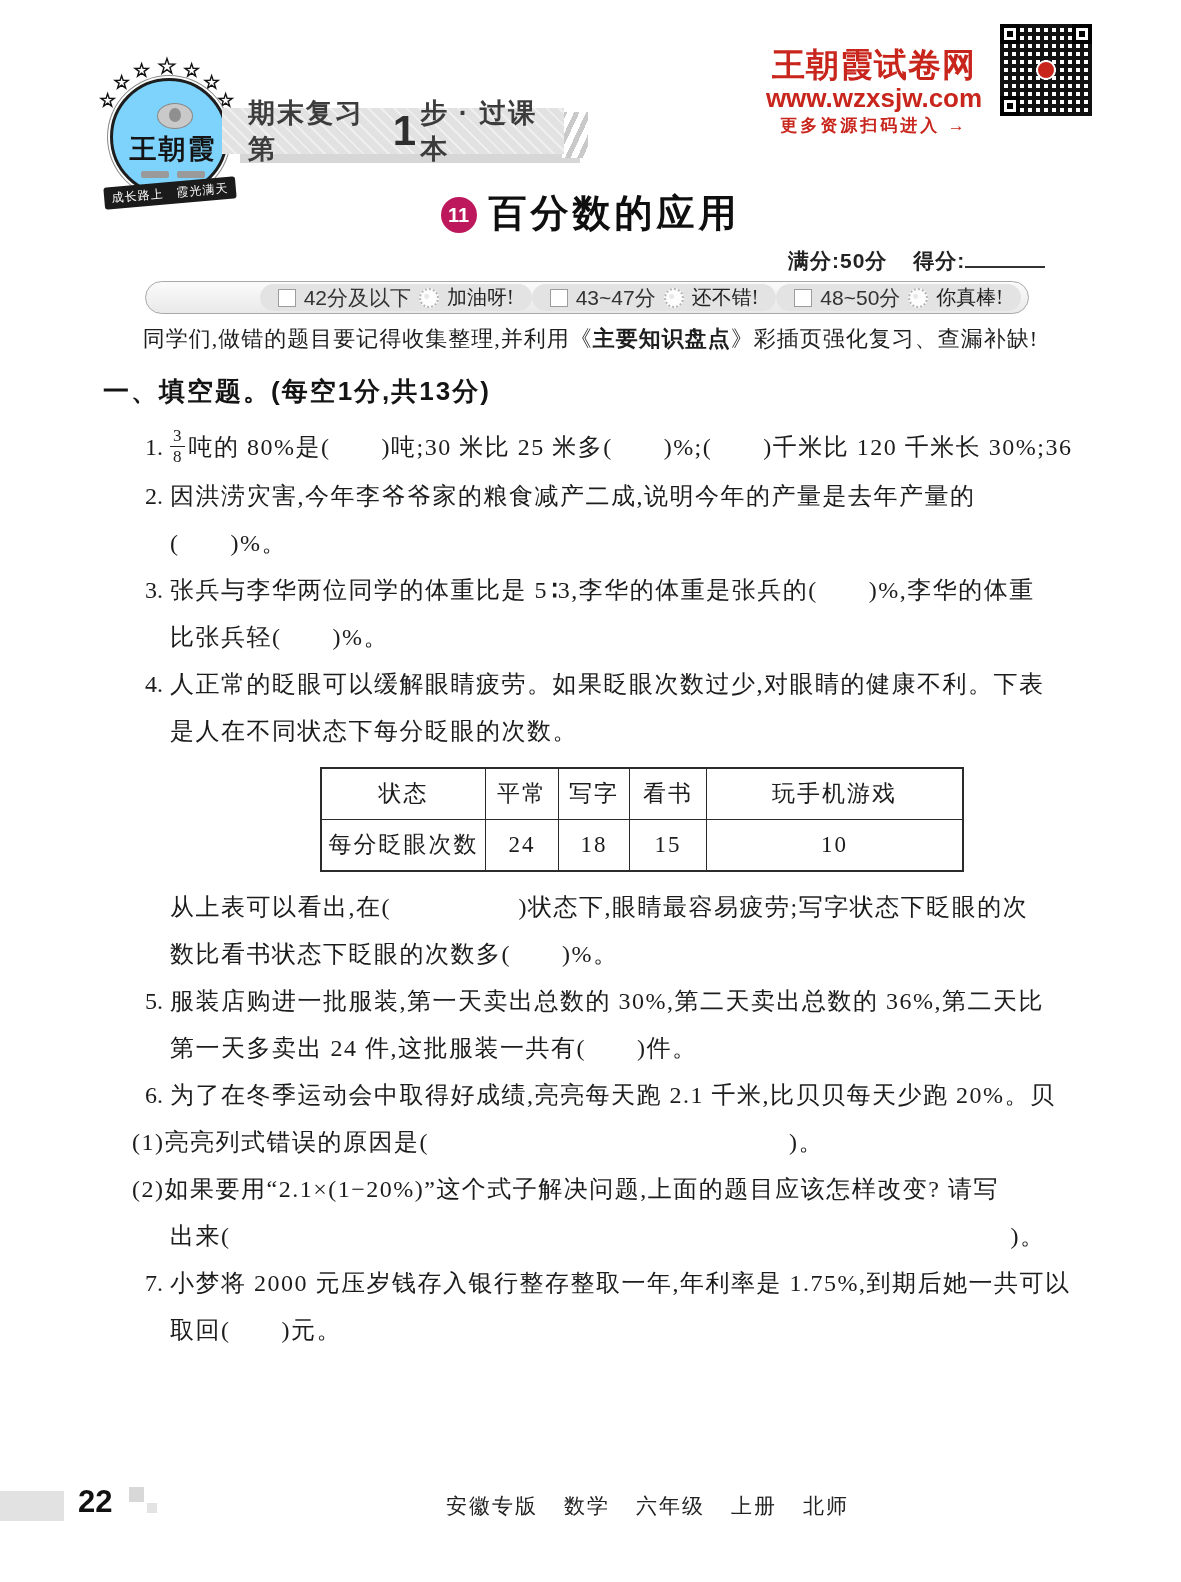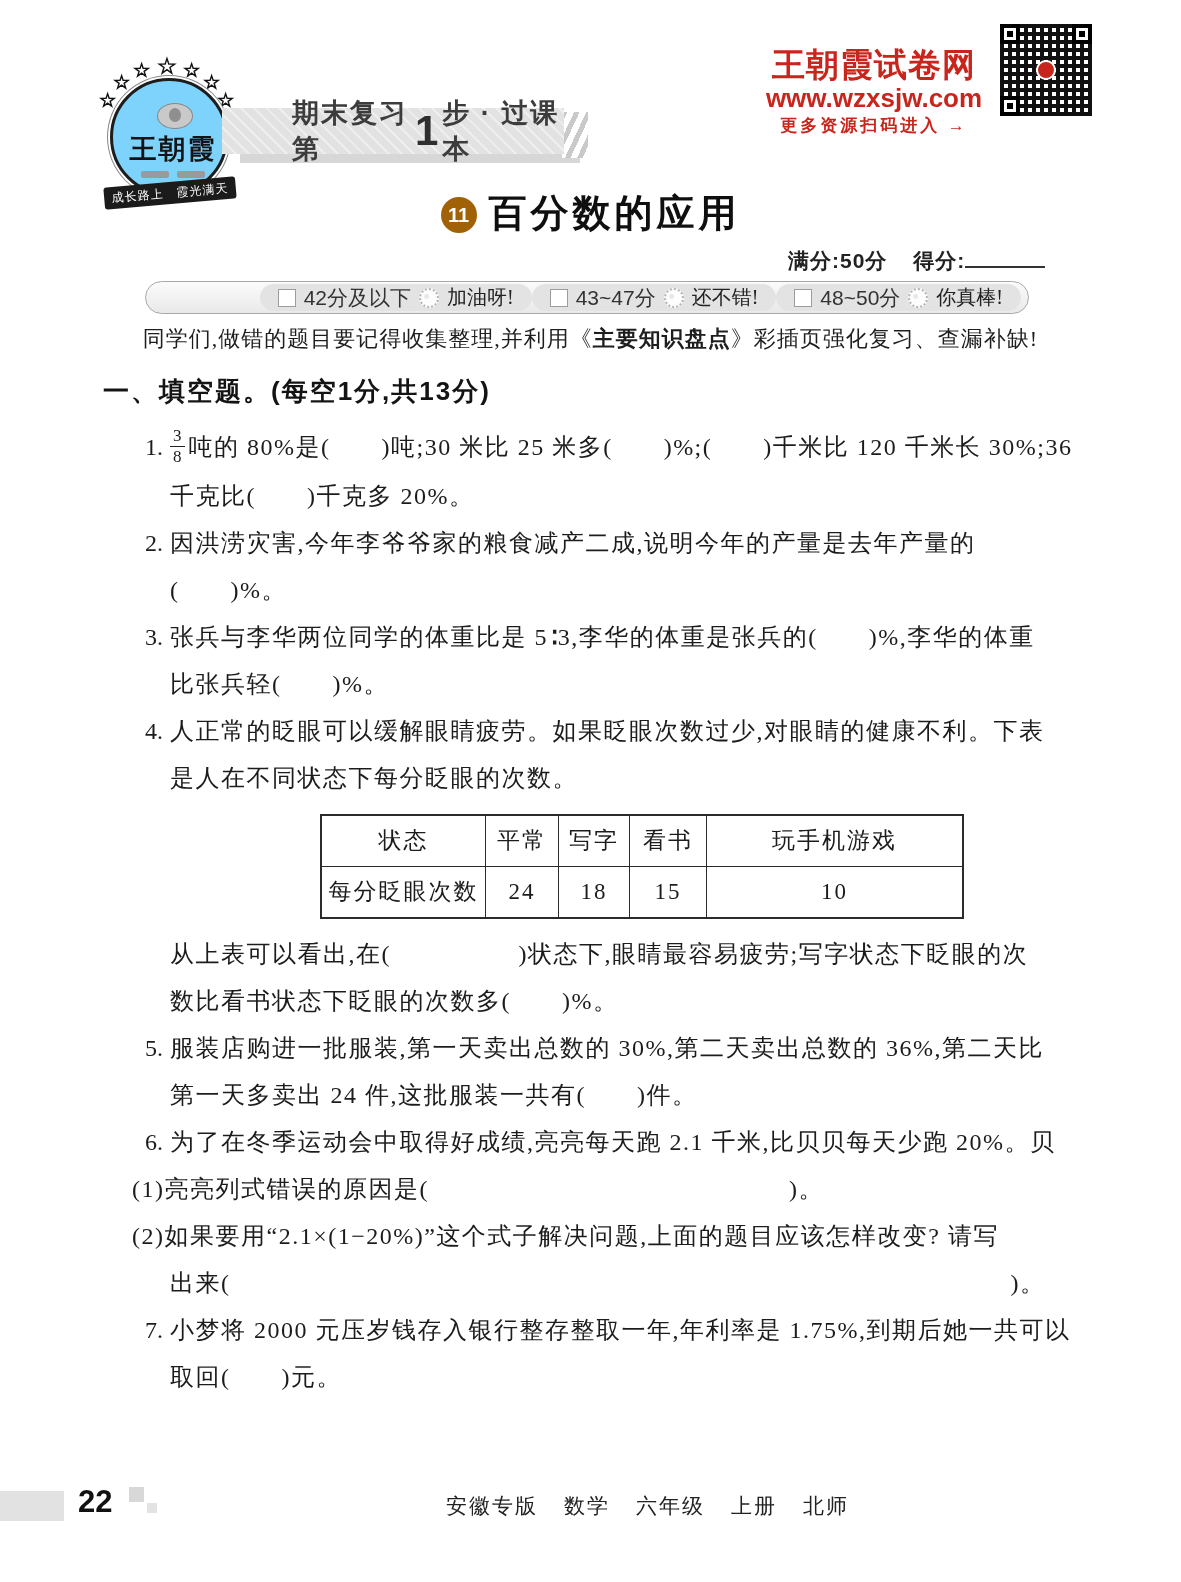--- a/index.html
+++ b/index.html
@@ -29,26 +29,26 @@
   .badge-name{position:absolute;left:0;top:50px;width:120px;text-align:center;font-weight:bold;font-size:27px;letter-spacing:2px;font-family:"Liberation Serif",serif;color:#141414;}
   .blur-bar{position:absolute;height:7px;background:#9a9a9a;border-radius:2px;}
   .bb1{left:28px;top:90px;width:28px;}
   .bb2{left:64px;top:90px;width:28px;}
   .badge-ribbon{position:absolute;left:-2px;top:118px;width:132px;height:22px;background:#1b1b1b;color:#fff;transform:rotate(-5deg);text-align:center;font-size:12px;line-height:22px;letter-spacing:1px;border-radius:3px;}
   
   .banner-shadow{position:absolute;left:240px;top:118px;width:340px;height:45px;background:#d7d7d7;}
   .banner{position:absolute;left:222px;top:108px;width:342px;height:46px;background:linear-gradient(#eaeaea,#dedede);
      background-image:repeating-linear-gradient(45deg,rgba(255,255,255,.45) 0 2px,rgba(0,0,0,0) 2px 9px);
      background-color:#e2e2e2;display:flex;align-items:center;padding-left:26px;box-sizing:border-box;}
-  .banner-text{font-family:"Liberation Sans",sans-serif;font-weight:bold;font-size:27px;color:#3c3c3c;letter-spacing:2px;display:flex;align-items:center;margin-left:44px;}
+  .banner-text{font-family:"Liberation Sans",sans-serif;font-weight:bold;font-size:27px;color:#3c3c3c;letter-spacing:2px;display:flex;align-items:center;}
   .banner-num{font-size:42px;margin:0 2px;color:#2e2e2e;}
   .banner-hatch{position:absolute;left:562px;top:112px;width:26px;height:46px;background:repeating-linear-gradient(115deg,#c9c9c9 0 5px,#fff 5px 11px);}
   
   .title-row{position:absolute;top:188px;left:0;width:1181px;text-align:center;}
-  .lesson-circle{display:inline-block;width:36px;height:36px;border-radius:50%;background:#a16207;color:#fff;font-family:"Liberation Sans",sans-serif;font-weight:bold;font-size:20px;line-height:36px;text-align:center;vertical-align:4px;margin-right:12px;}
+  .lesson-circle{display:inline-block;width:36px;height:36px;border-radius:50%;background:#be185d;color:#fff;font-family:"Liberation Sans",sans-serif;font-weight:bold;font-size:20px;line-height:36px;text-align:center;vertical-align:4px;margin-right:12px;}
   .lesson-title{font-family:"Liberation Sans",sans-serif;font-weight:bold;font-size:38px;color:#0f0f0f;letter-spacing:4px;}
   
   .score-line{position:absolute;top:247px;left:788px;font-family:"Liberation Sans",sans-serif;font-weight:bold;font-size:21px;color:#222;letter-spacing:1px;}
   .score-blank{display:inline-block;width:80px;border-bottom:2px solid #333;height:18px;vertical-align:baseline;}
   .score-gap{display:inline-block;width:26px;}
   
   .band{position:absolute;top:281px;left:145px;width:884px;height:33px;border:1.5px solid #a8a8a8;border-radius:17px;background:linear-gradient(#fbfbfb,#e9e9e9);display:flex;align-items:center;justify-content:flex-end;padding:0 7px;box-sizing:border-box;}
   .band-seg{display:flex;align-items:center;gap:8px;background:#e3e3e3;border-radius:14px;height:27px;padding:0 18px;}
   .cbx{display:inline-block;width:18px;height:18px;background:#fff;border:1.5px solid #9c9c9c;box-sizing:border-box;}
   .face{display:inline-block;width:20px;height:20px;border-radius:50%;border:2px dotted #b3b3b3;background:radial-gradient(circle at 35% 40%, #e8e8e8 2px, #fdfdfd 3px);box-sizing:border-box;}
@@ -159,21 +159,20 @@
 
 <div class="questions">
 
   <div class="q">
     <div class="qline">
       <span class="qno">1.</span><span class="frac">
           <span class="num">3</span>
           <span>8</span>
         </span><span>吨的 80%是(　　)吨;30 米比 25 米多(　　)%;(　　)千米比 120 千米长 30%;36</span>
     </div>
-    <div class="qline">千克比(　　)千克多 20%。</div>
   </div>
 
   <div class="q">
     <div class="qline">
       <span class="qno">2.</span><span>因洪涝灾害,今年李爷爷家的粮食减产二成,说明今年的产量是去年产量的</span>
     </div>
     <div class="qline">(　　)%。</div>
   </div>
 
   <div class="q">

